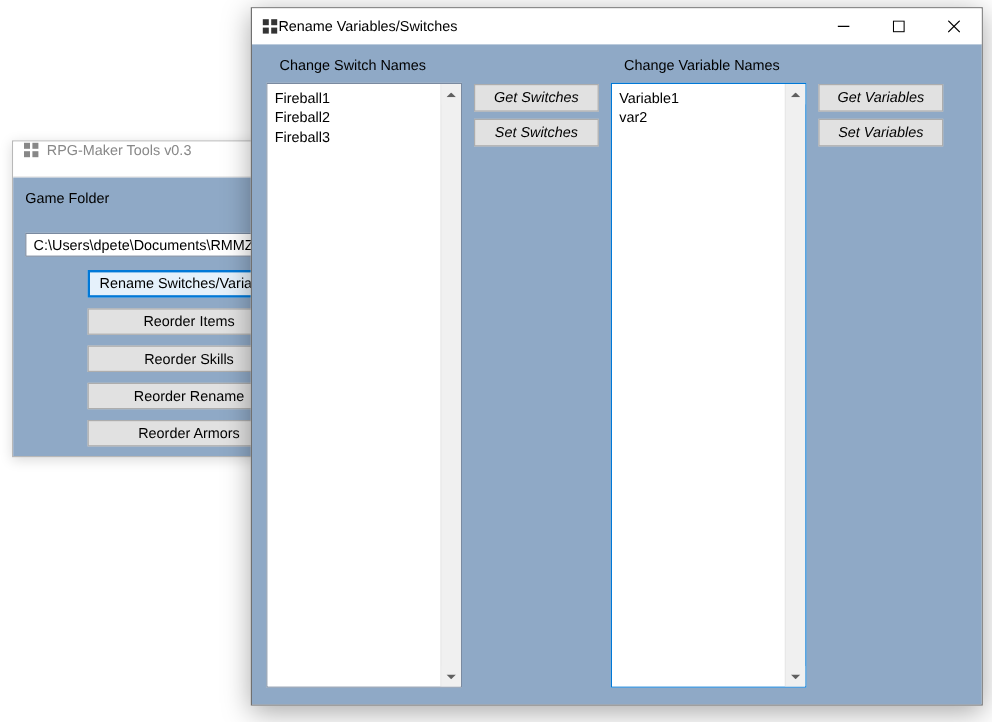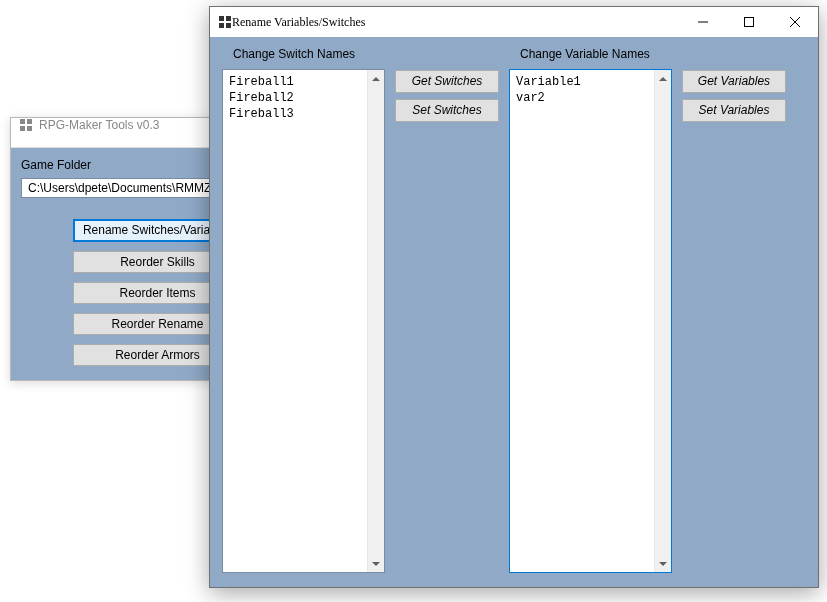--- a/index.html
+++ b/index.html
@@ -36,21 +36,21 @@
   }
   .back-titlebar .app-icon { width:14px; height:14px; margin-right:6px; display:flex; }
   .back-body {
     background: #8fa9c6;
     height: calc(100% - 30px);
     padding: 10px 10px 12px 10px;
     display: flex;
     flex-direction: column;
     gap: 4px;
   }
-  .field-label { color:#000; font-size:12px; margin-bottom:2px; }
+  .field-label { color:#000; font-size:12px; margin-bottom:18px; }
   .path-input {
     width: 100%;
     height: 22px;
     border: 1px solid #7a8aa0;
     background: #fff;
     padding: 2px 6px;
     font-family: inherit;
     font-size: 12px;
   }
   .spacer { height: 30px; }
@@ -82,21 +82,20 @@
     background: #fff;
     border: 1px solid #707070;
     box-shadow: 0 5px 22px rgba(0,0,0,0.35);
   }
   .front-titlebar {
     height: 30px;
     display: flex;
     align-items: center;
     padding-left: 8px;
     background: #fff;
-    font-family: Liberation Serif, serif;
   }
   .title-text { font-size: 12px; color:#000; }
   .win-controls {
     margin-left: auto;
     display: flex;
     height: 100%;
   }
   .win-btn {
     width: 46px;
     display:flex;
@@ -114,21 +113,20 @@
   }
   .col { display:flex; flex-direction:column; }
   .col-label { font-size:12px; margin-bottom:8px; color:#000;margin-left:11px; }
   .list-wrap {
     width: 163px;
     flex: 1;
     background:#fff;
     border:1px solid #7a8aa0;
     position: relative;
     display:flex;
-    font-family:Liberation Mono, monospace;
   }
   .list-wrap.focused { border: 1px solid #0078d7; }
   .list-content {
     flex:1;
     padding: 4px 6px;
     font-family: inherit;
     font-size:12px;
     border:none;
     resize:none;
     outline:none;
@@ -177,22 +175,22 @@
           <rect x="8" y="8" width="5" height="5" fill="#888"></rect>
         </svg>
     </span>
     <span>RPG-Maker Tools v0.3</span>
   </div>
   <div class="back-body">
     <div class="field-label">Game Folder</div>
     <input class="path-input" value="C:\Users\dpete\Documents\RMMZ" style="">
     <div class="spacer"></div>
     <div class="tool-button selected">Rename Switches/Variables</div>
+    <div class="tool-button">Reorder Items</div>
     <div class="tool-button">Reorder Skills</div>
-    <div class="tool-button">Reorder Items</div>
     <div class="tool-button">Reorder Rename</div>
     <div class="tool-button">Reorder Armors</div>
   </div>
 </div>
 
 <div class="front-window">
   <div class="front-titlebar">
     <span class="app-icon">
       <svg width="14" height="14" viewBox="0 0 14 14">
           <rect x="1" y="1" width="5" height="5" fill="#333"></rect>

